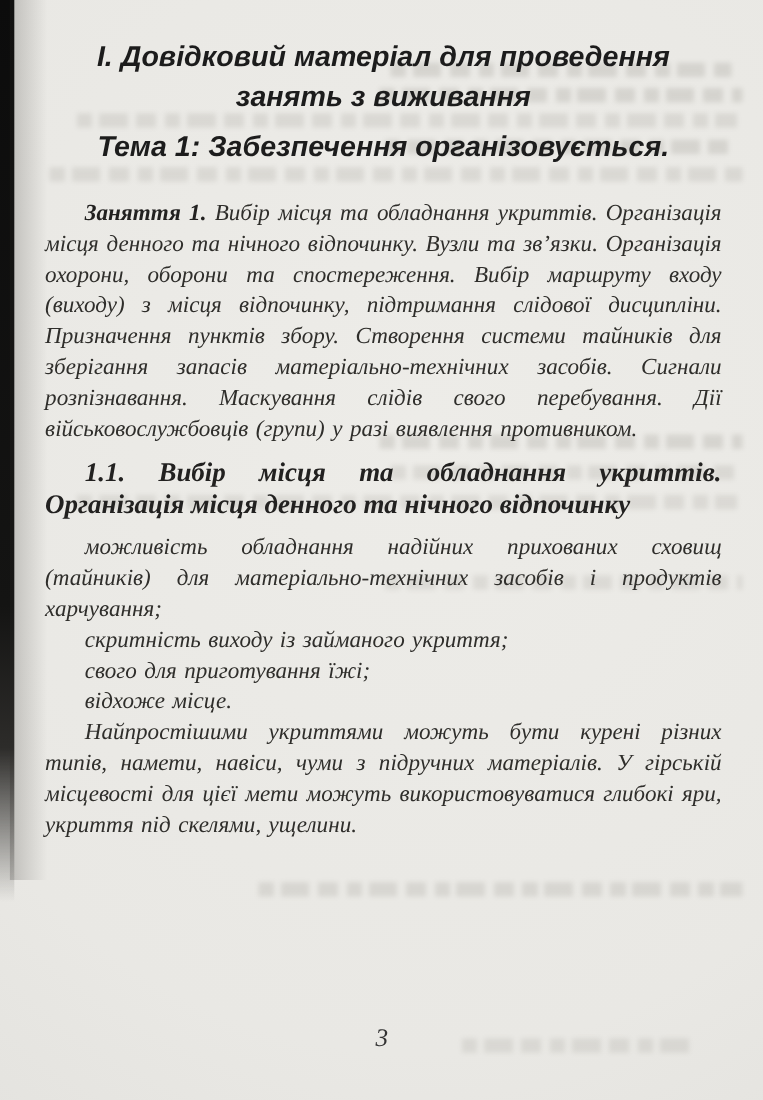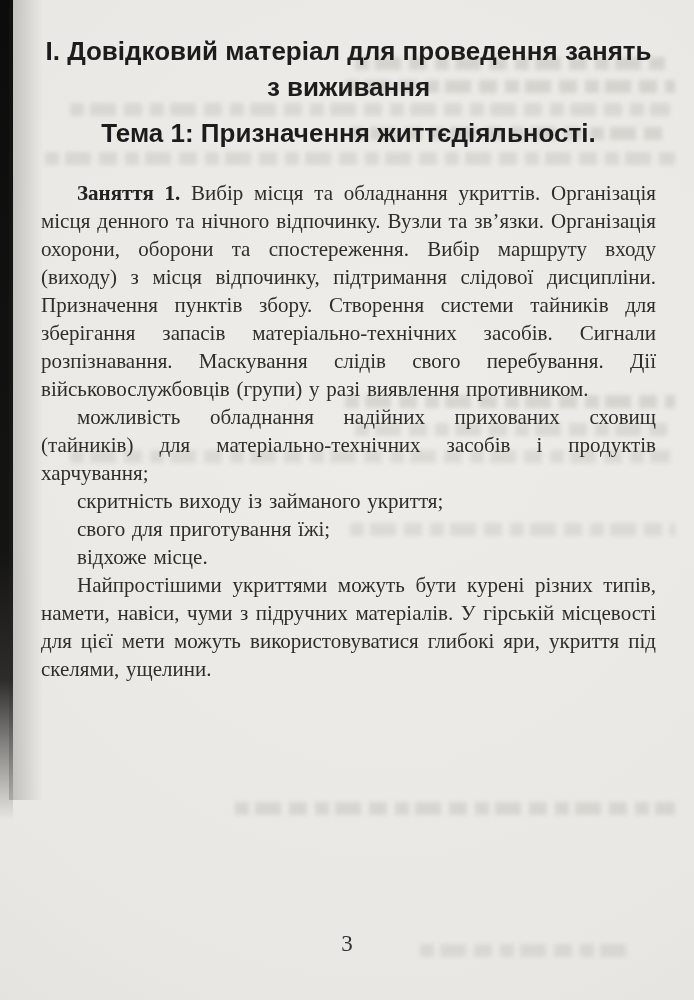--- a/index.html
+++ b/index.html
@@ -1,19 +1,19 @@
 <!DOCTYPE html>
 <html lang="uk"><head>
 <meta charset="utf-8">
 <style>
   html,body{margin:0;padding:0;background:#b5b4b0;}
   .scan{
     position:relative;width:694px;height:1000px;overflow:hidden;
     background:radial-gradient(ellipse 135% 105% at 55% 38%, #edece8 0%, #e9e8e4 55%, #dddcd8 100%);
-    font-family:"Liberation Serif", serif;color:#2f2e2b;
+    font-family:"Liberation Serif", serif;color:#2f2e2b;font-style:italic;
   }
   
   .binding-edge{
     position:absolute;left:0;top:0;width:13px;height:100%;
     background:linear-gradient(180deg,#0c0c0c 0%,#141413 55%,#2d2c2a 68%,rgba(90,88,82,0) 82%);
     filter:blur(0.6px);
   }
   .binding-shadow{
     position:absolute;left:9px;top:0;width:34px;height:80%;
     background:linear-gradient(90deg,rgba(40,38,34,0.22),rgba(40,38,34,0));
@@ -74,27 +74,28 @@
   <div class="ghost g5"></div>
   <div class="ghost g6"></div>
   <div class="ghost g7"></div>
   <div class="ghost g8"></div>
   <div class="ghost g9"></div>
   <div class="ghost g10"></div>
   <div class="ghost g11"></div>
 
   <main class="page-content">
     <h1>І. Довідковий матеріал для проведення занять з виживання</h1>
-    <h2>Тема 1: Призначення життєдіяльності.</h2>
+    <h2>Тема 1: Забезпечення організовується.</h2>
 
     <p class="lesson">
       <b>Заняття 1.</b>
       <span>Вибір місця та обладнання укриттів. Організація місця денного та нічного відпочинку. Вузли та зв’язки. Організація охорони, оборони та спостереження. Вибір маршруту входу (виходу) з місця відпочинку, підтримання слідової дисципліни. Призначення пунктів збору. Створення системи тайників для зберігання запасів матеріально-технічних засобів. Сигнали розпізнавання. Маскування слідів свого перебування. Дії військовослужбовців (групи) у разі виявлення противником.</span>
     </p>
 
+    <h3>1.1. Вибір місця та обладнання укриттів. Організація місця денного та нічного відпочинку</h3>
 
     <p>можливість обладнання надійних прихованих сховищ (тайників) для матеріально-технічних засобів і продуктів харчування;</p>
     <p>скритність виходу із займаного укриття;</p>
     <p>свого для приготування їжі;</p>
     <p>відхоже місце.</p>
     <p>Найпростішими укриттями можуть бути курені різних типів, намети, навіси, чуми з підручних матеріалів. У гірській місцевості для цієї мети можуть використовуватися глибокі яри, укриття під скелями, ущелини.</p>
 
   </main>
 
   <div class="page-number">3</div>

